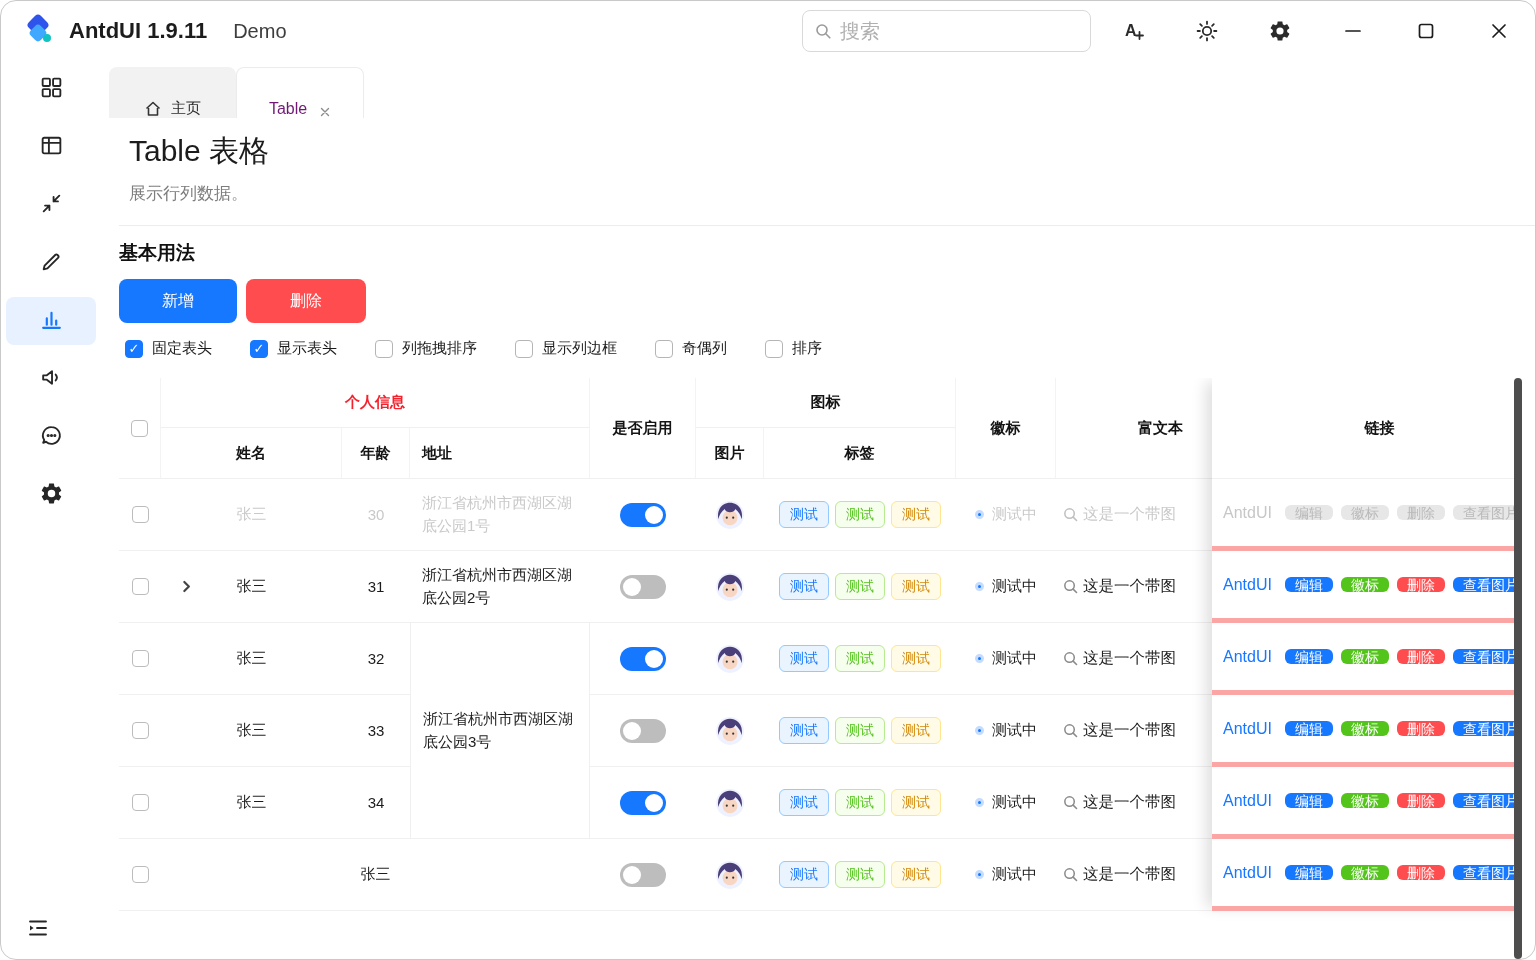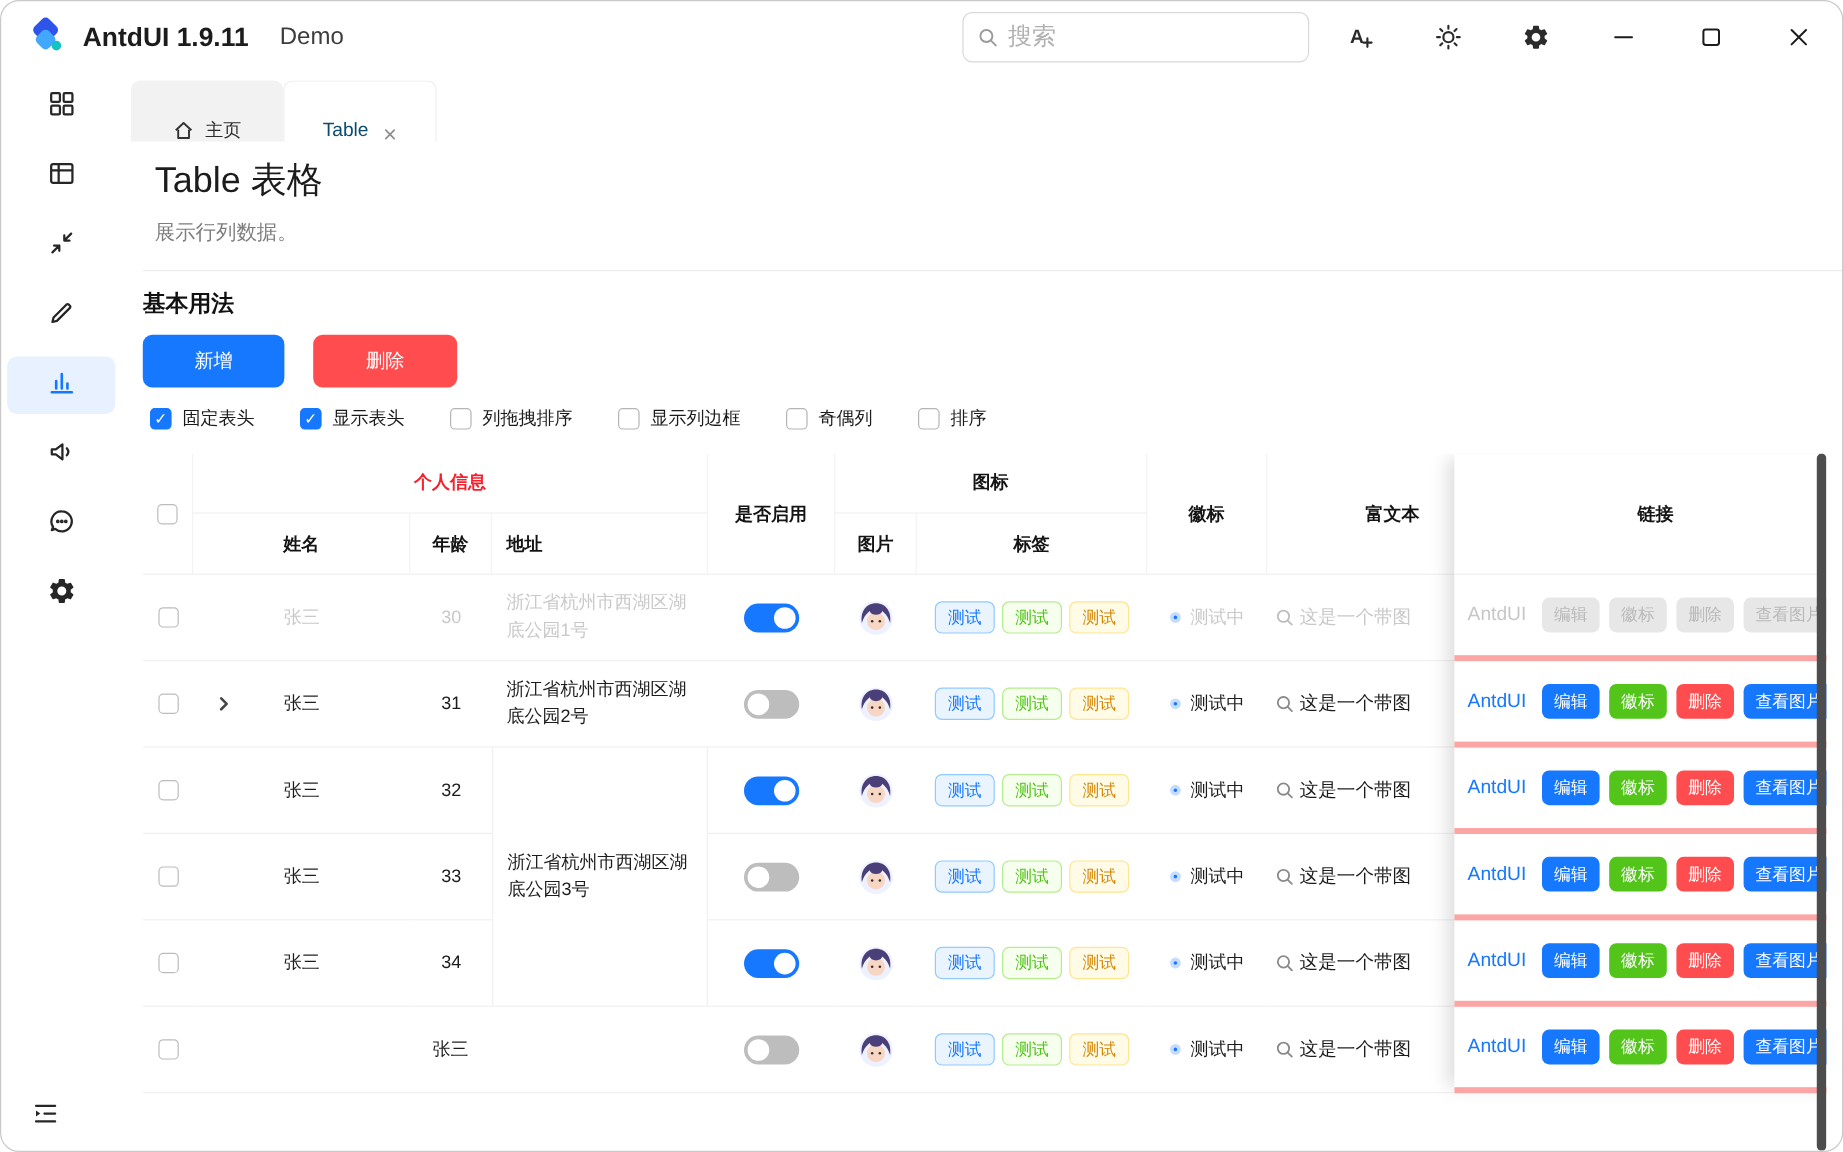--- a/index.html
+++ b/index.html
@@ -30,29 +30,29 @@
 .side-item.active{background:#e7f1ff}
 .side-item svg{width:25px;height:25px}
 .side-spacer{flex:1}
 .side-collapse{height:46px;display:flex;align-items:center;padding-left:25px;margin-bottom:6px;cursor:pointer}
 
 
 .main{flex:1;display:flex;flex-direction:column;min-width:0}
 .tabbar{height:57px;flex:0 0 auto;display:flex;align-items:flex-end;padding-left:8px}
 .tab{height:51px;display:flex;align-items:flex-end;justify-content:center;border-radius:8px 8px 0 0;cursor:pointer}
 .tab-home{width:127px;background:#f2f2f2;gap:9px;font-size:15px;color:#2b2b2b}
-.tab-active{width:128px;background:#fff;border:1px solid #ececec;border-bottom:none;color:#0c4a6e;font-size:16px;gap:12px}
+.tab-active{width:128px;background:#fff;border:1px solid #ececec;border-bottom:none;color:#701a75;font-size:16px;gap:12px}
 
 
 .content{flex:1;padding:14px 0 0 18px;min-height:0;display:flex;flex-direction:column}
 .page-title{font-size:30px;font-weight:400;margin-left:10px;line-height:38px}
 .page-desc{font-size:17px;color:#7d7d7d;margin:12px 0 0 10px}
 .divider{border:none;border-top:1px solid #ececec;margin-top:20px;width:1418px}
 .section-title{font-size:19px;font-weight:700;margin-top:14px;color:#111}
-.btn-row{margin-top:13px;display:flex;gap:24px}
+.btn-row{margin-top:13px;display:flex;gap:9px}
 .btn{height:44px;border:none;border-radius:8px;color:#fff;font-size:16px;cursor:pointer;font-family:inherit}
 .btn-add{width:118px;background:#1677ff}
 .btn-del{width:120px;background:#ff4d4f}
 .opts{margin-top:16px;display:flex;align-items:center;margin-left:6px}
 .opt{display:flex;align-items:center;margin-right:38px;font-size:15px;cursor:pointer;color:#1b1b1b}
 .ckb{width:18px;height:18px;border:1.5px solid #b5b5b5;border-radius:4px;margin-right:9px;display:flex;
   align-items:center;justify-content:center;background:#fff;flex:0 0 auto}
 .ckb.checked{background:#1677ff;border-color:#1677ff;color:#fff;font-size:13px}
 .ckb.checked::after{content:"\2713"}
 
@@ -99,21 +99,21 @@
 .dis{color:#c9c9c9}
 .dis .mag{opacity:.55}
 
 
 .frozen{position:absolute;top:0;left:1093px;width:335px;background:#fff;
   box-shadow:-10px 0 14px -4px rgba(0,0,0,.13)}
 .fhead{height:101px;border-bottom:1px solid #f0f0f0;display:flex;align-items:center;justify-content:center;
   font-weight:700;font-size:15px;color:#141414}
 .frow{height:72px;border-bottom:5px solid #fca5a5;display:flex;align-items:center;padding-left:11px;white-space:nowrap;overflow:hidden}
 .flink{font-size:16px;color:#1677ff;margin-right:13px;text-decoration:none;cursor:pointer}
-.abtn{height:29px;border:none;border-radius:6px;color:#fff;font-size:14px;padding:0 10px;margin-right:8px;
+.abtn{height:15px;border:none;border-radius:6px;color:#fff;font-size:14px;padding:0 10px;margin-right:8px;
   cursor:pointer;font-family:inherit;white-space:nowrap;flex:0 0 auto}
 .a-edit,.a-view{background:#1677ff}
 .a-badge{background:#52c41a}
 .a-del{background:#ff4d4f}
 .frow.disabled .flink{color:#c7c7c7}
 .frow.disabled .abtn{background:#e7e7e7;color:#b9b9b9}
 .vscroll{position:absolute;top:0;right:0;width:8px;height:100%;background:#4d4d4d;border-radius:4px;z-index:5;cursor:pointer}
 </style>
 </head>
 <body>

